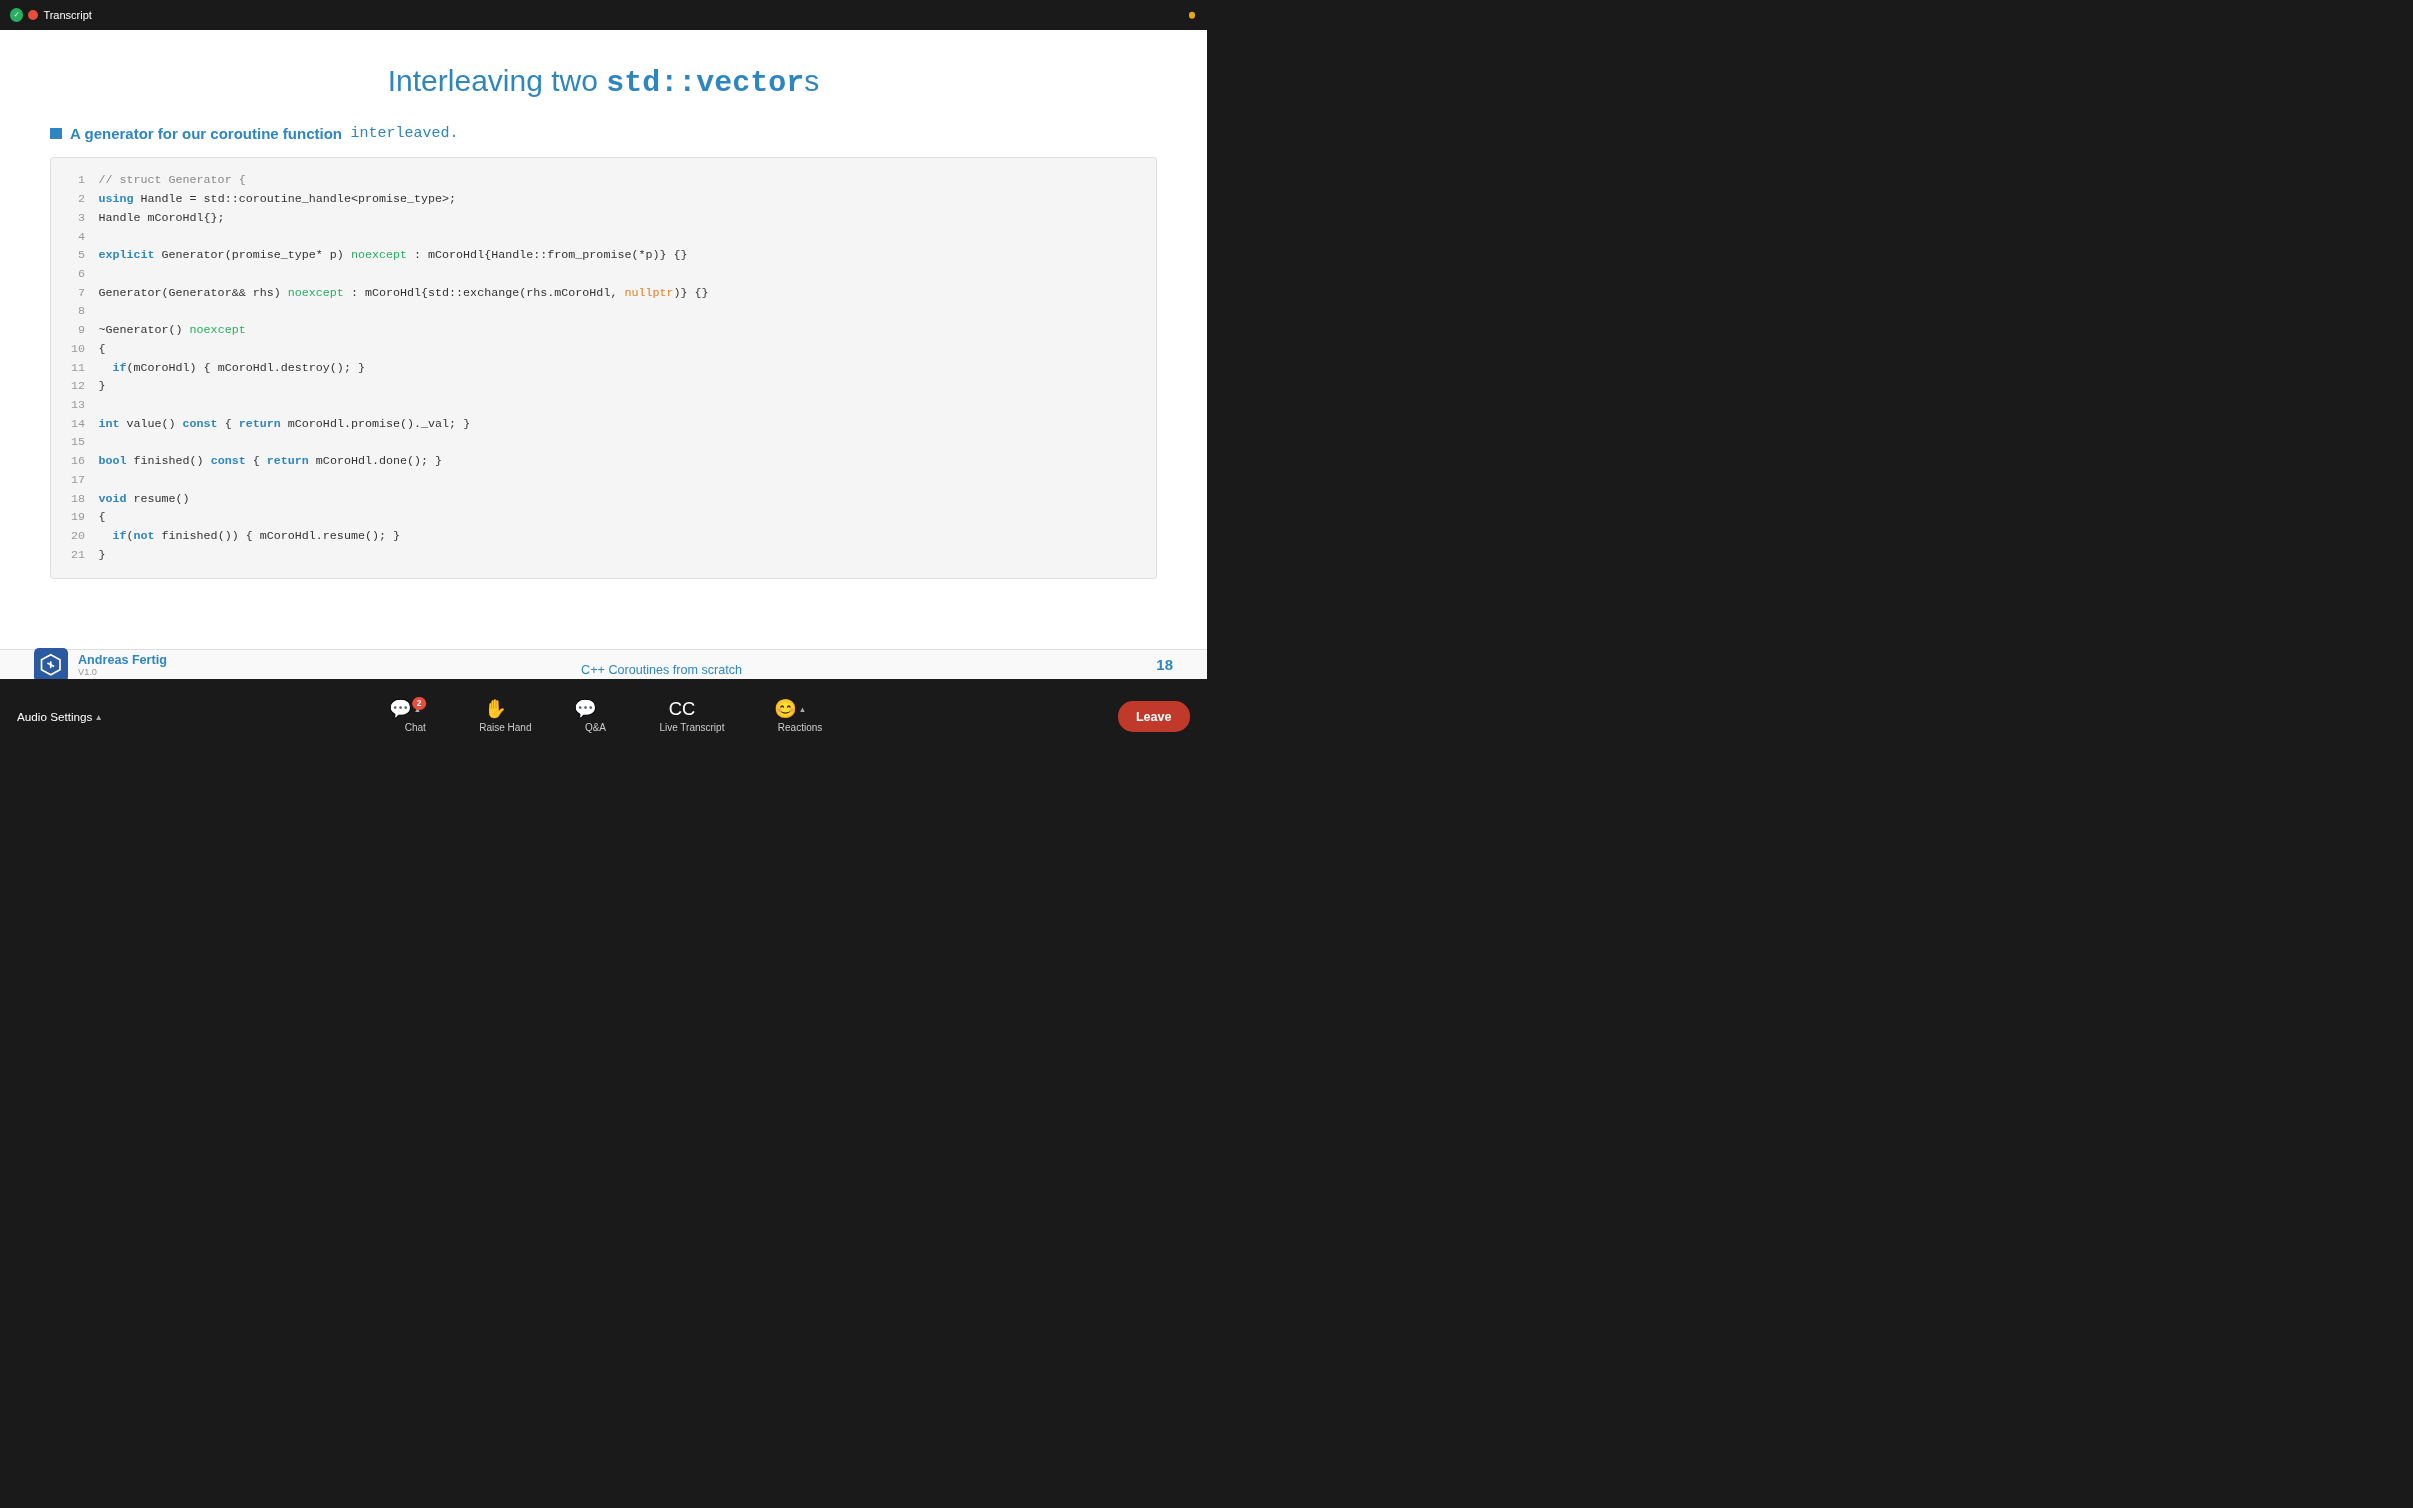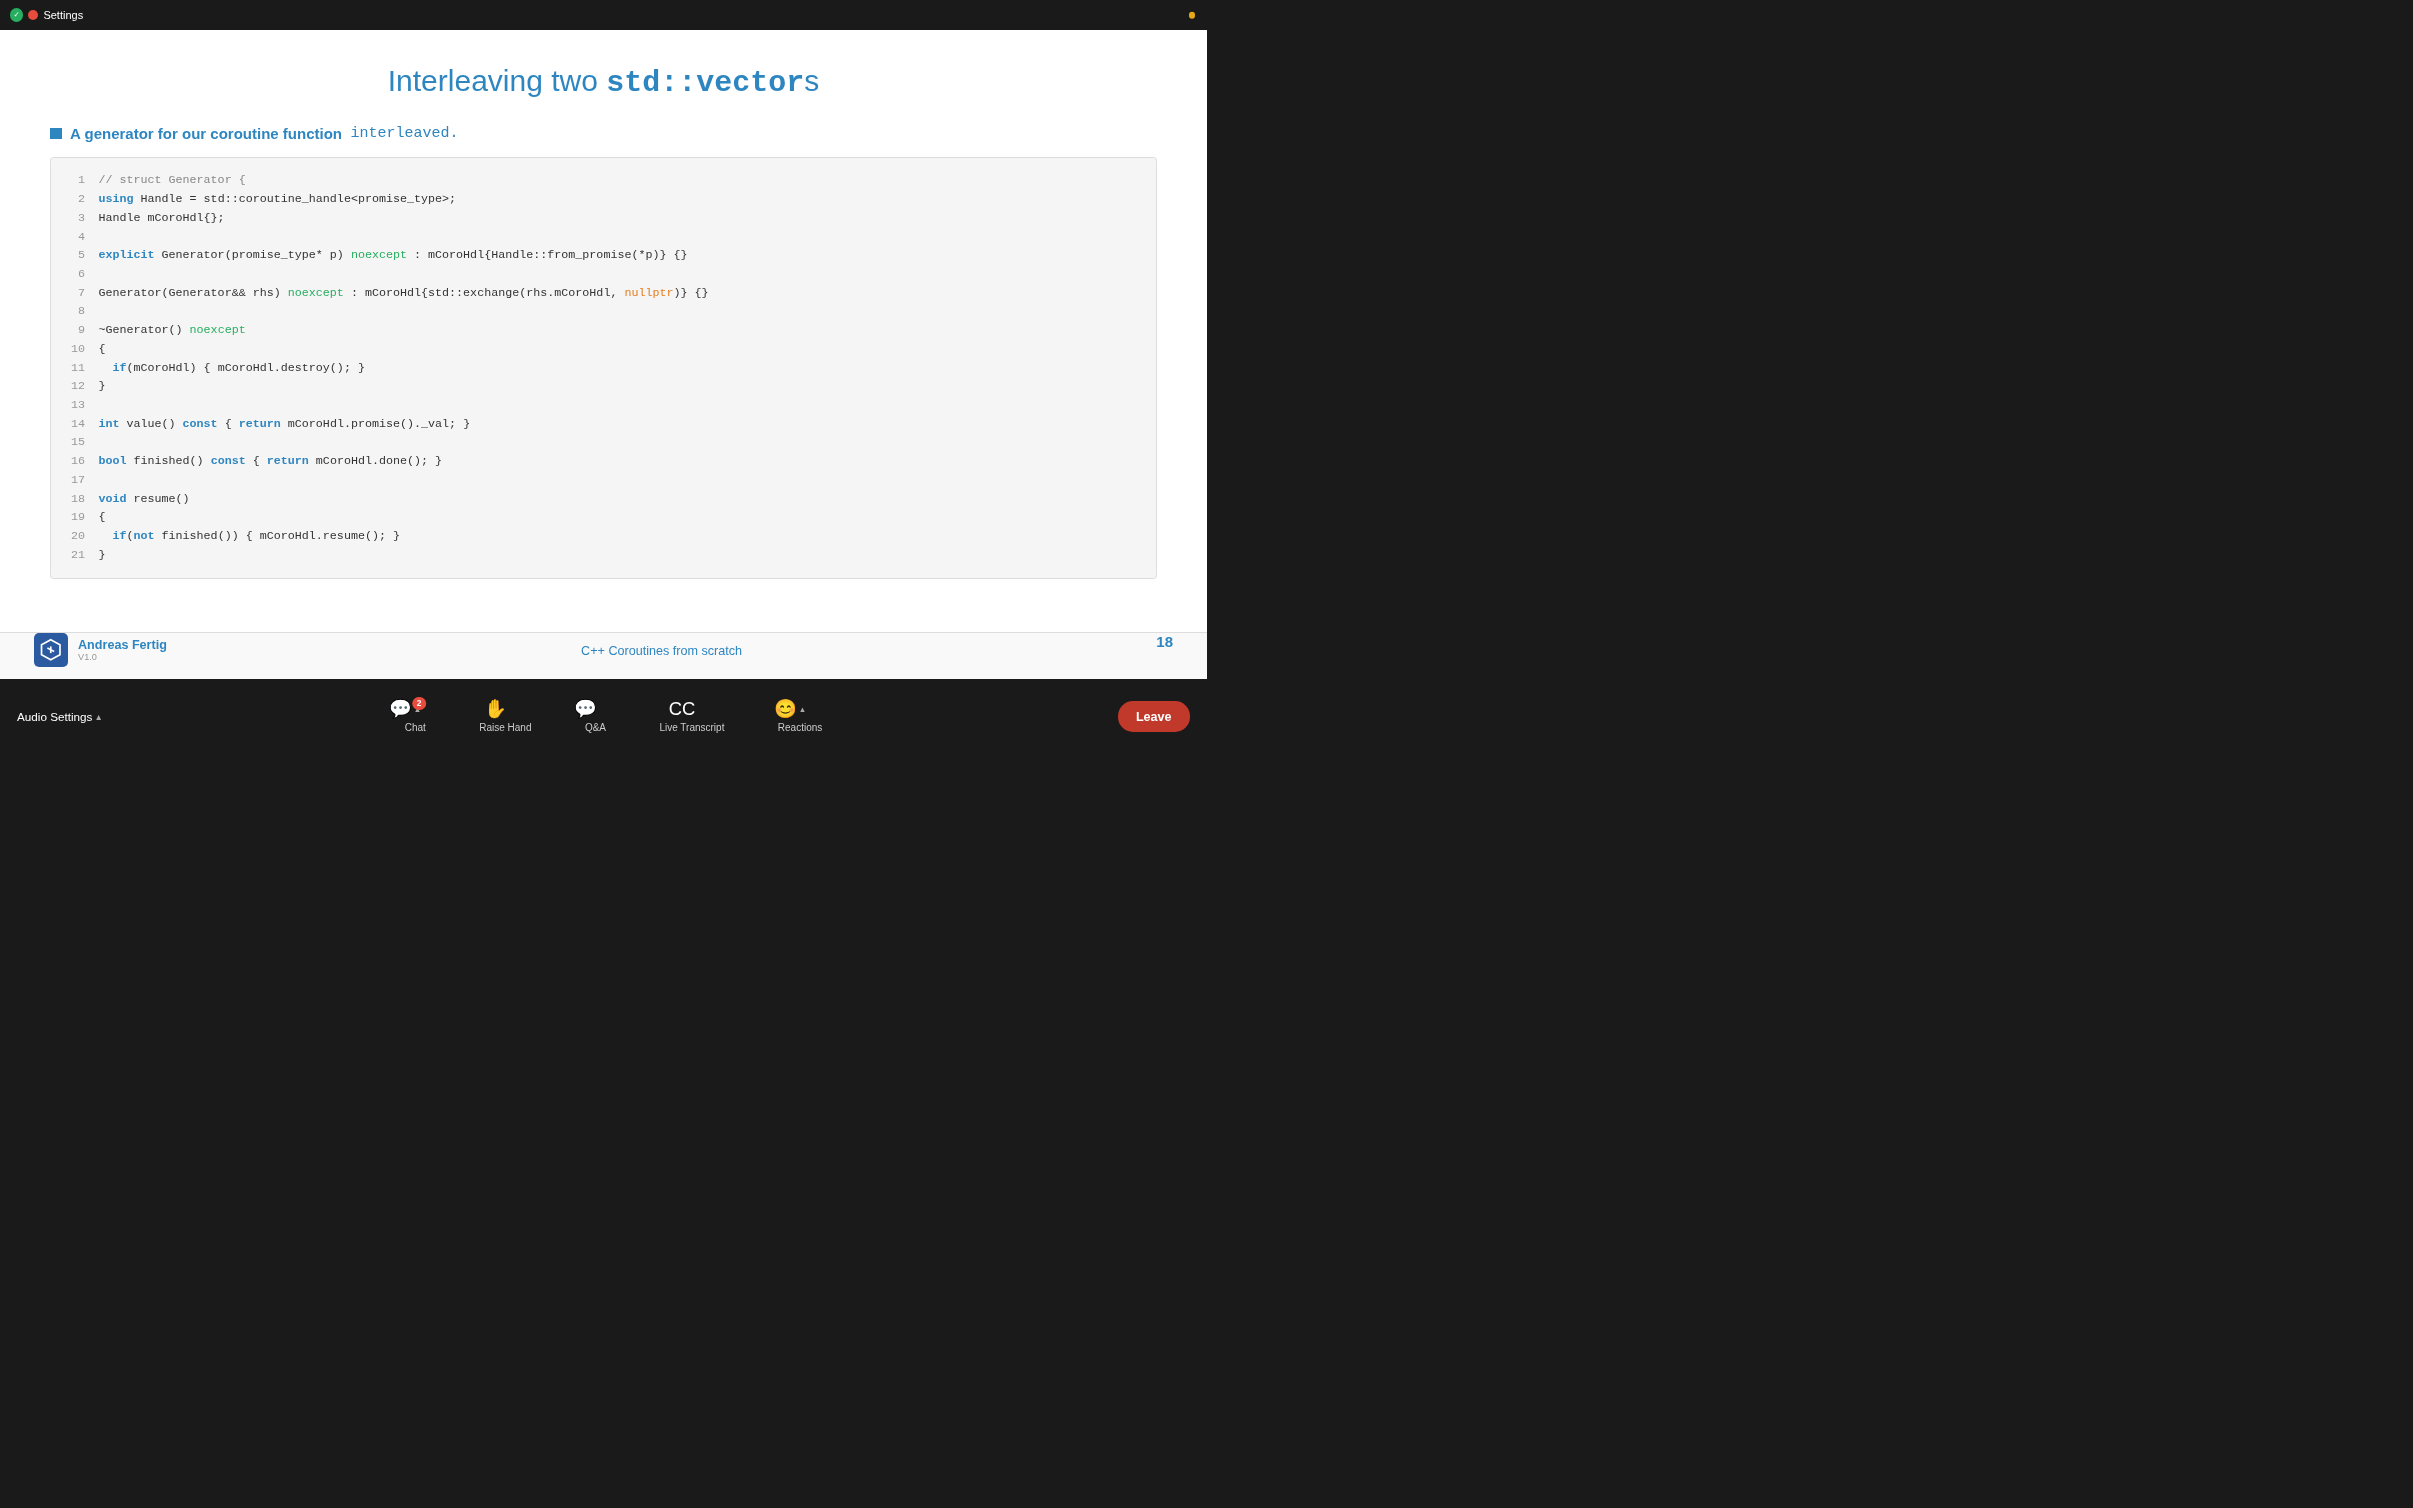--- a/index.html
+++ b/index.html
@@ -137,25 +137,25 @@
     .c-keyword { color: #2e86c1; font-weight: 600; }
     .c-nullptr { color: #e67e22; }
     .c-noexcept { color: #27ae60; font-weight: 400; }
 
     
     .slide-footer {
       position: absolute;
       bottom: 75px;
       left: 0;
       right: 0;
-      height: 47px;
+      height: 30px;
       background: #f9f9f9;
       border-top: 0.8px solid #ddd;
       display: flex;
-      align-items: flex-start;
+      align-items: center;
       justify-content: space-between;
       padding: 0 34px;
     }
 
     .footer-left {
       display: flex;
       align-items: center;
       gap: 10px;
     }
 
@@ -310,21 +310,21 @@
       border-radius: 50%;
     }
   </style>
 </head>
 <body>
 
 <div class="top-bar">
   <div class="recording-indicator">
     <span class="shield-icon">✓</span>
     <span class="rec-dot"></span>
-    <span>Settings</span>
+    <span>Transcript</span>
   </div>
   <div class="top-right-dot"></div>
 </div>
 
 <div class="slide-container">
 
   <h1 class="slide-title">
     <span>Interleaving two </span><span class="monospace">std::vector</span><span>s</span>
   </h1>
 

